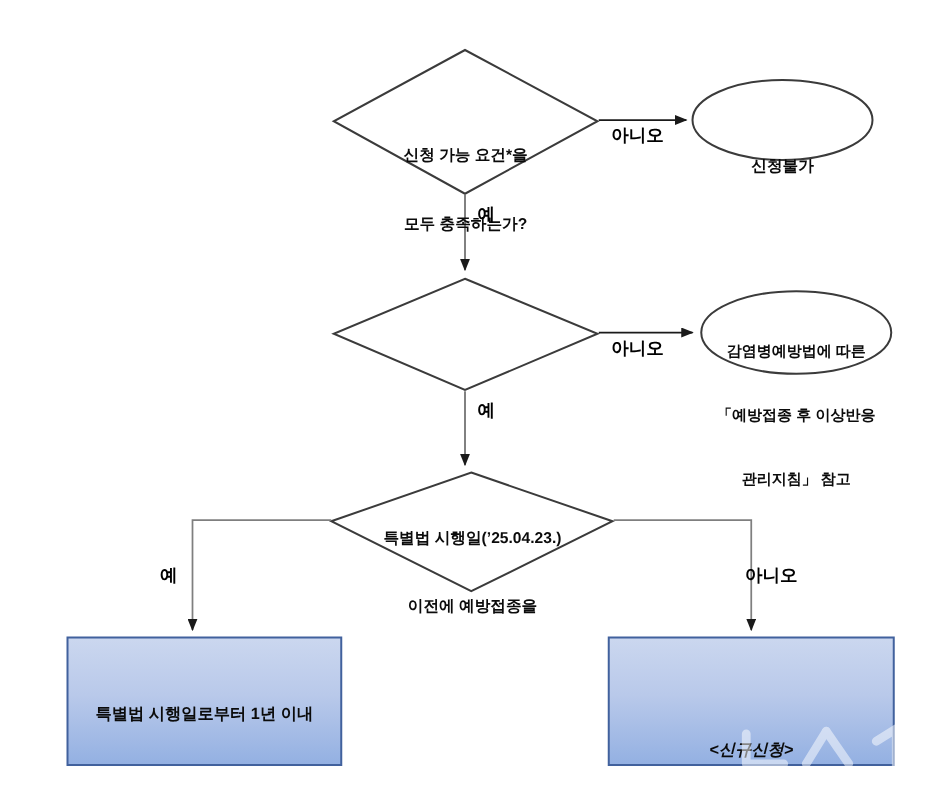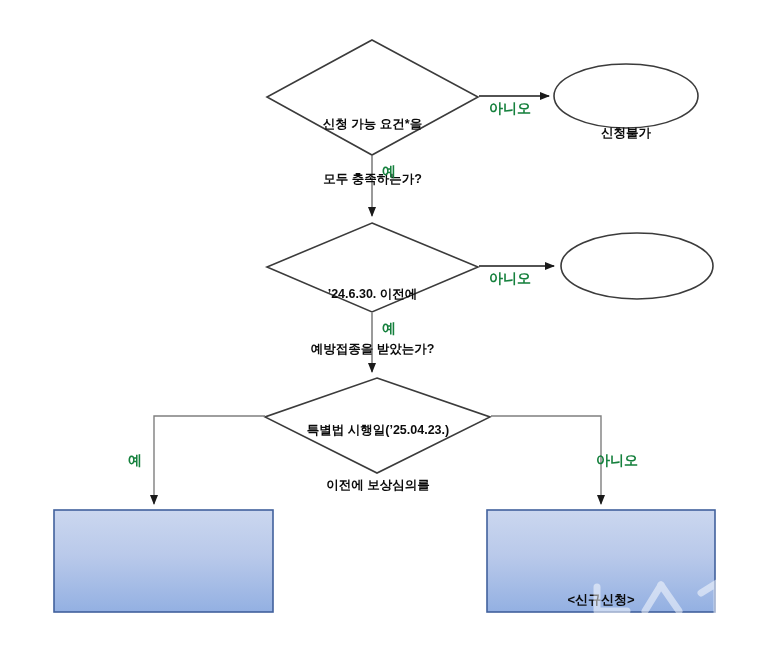--- a/index.html
+++ b/index.html
@@ -38,21 +38,21 @@
   .decision-text { font-size: 12.5px; }
   .terminal-text { font-size: 12.5px; }
   .terminal-text-sm { font-size: 12px; line-height: 1.42; }
   .box-text { font-size: 13px; line-height: 1.52; }
   .box-text-single { font-size: 13px; }
 
   .edge-label {
     position: absolute;
     font-size: 14px;
     font-weight: bold;
-    color: #15803d;
+    color: #000000;
     white-space: pre;
     pointer-events: none;
   }
 
   
   #watermark {
     position: absolute;
     right: 8px;
     bottom: 2px;
     width: 170px;
@@ -113,43 +113,45 @@
     <div>모두 충족하는가?</div>
   </div>
 
   <div class="node-text terminal-text" style="left:554px; top:88px; width:144px;">
     <div>신청불가</div>
   </div>
 
   <div class="edge-label" style="left:489px; top:100px;">아니오</div>
   <div class="edge-label" style="left:382px; top:163px;">예</div>
 
-  <div class="node-text decision-text" style="left:267px; top:249px; width:211px;">
-    <div>’24.6.30. 이전에</div>
-    <div>예방접종을 받았는가?</div>
+
+  <div class="node-text terminal-text-sm" style="left:561px; top:239px; width:152px;">
+    <div>감염병예방법에 따른</div>
+    <div>「예방접종 후 이상반응</div>
+    <div>관리지침」 참고</div>
   </div>
-
 
   <div class="edge-label" style="left:489px; top:270px;">아니오</div>
   <div class="edge-label" style="left:382px; top:320px;">예</div>
 
   <div class="node-text decision-text" style="left:266px; top:385px; width:224px;">
     <div>특별법 시행일(’25.04.23.)</div>
-    <div>이전에 보상심의를</div>
+    <div>이전에 예방접종을</div>
   </div>
 
   <div class="edge-label" style="left:128px; top:452px;">예</div>
   <div class="edge-label" style="left:596px; top:452px;">아니오</div>
 
   <div class="node-text box-text" style="left:54px; top:521px; width:219px;">
+    <div>특별법 시행일로부터 1년 이내</div>
     
     
   </div>
 
-  <div class="node-text box-text-single" style="left:487px; top:553px; width:228px;">
+  <div class="node-text box-text-single" style="left:487px; top:553px; width:228px;font-style:italic;">
     <div>&lt;신규신청&gt;</div>
   </div>
 
   <svg id="watermark" viewBox="0 0 170 78">
     <g fill="none" stroke="#ffffff" stroke-width="7" stroke-linecap="round" stroke-linejoin="round" opacity="0.92">
       <path d="M14,20 L14,44 L44,44"></path>
       <path d="M8,56 L52,56"></path>
       <path d="M78,18 L62,44"></path>
       <path d="M78,18 L96,44"></path>
       <path d="M60,56 L102,56"></path>

